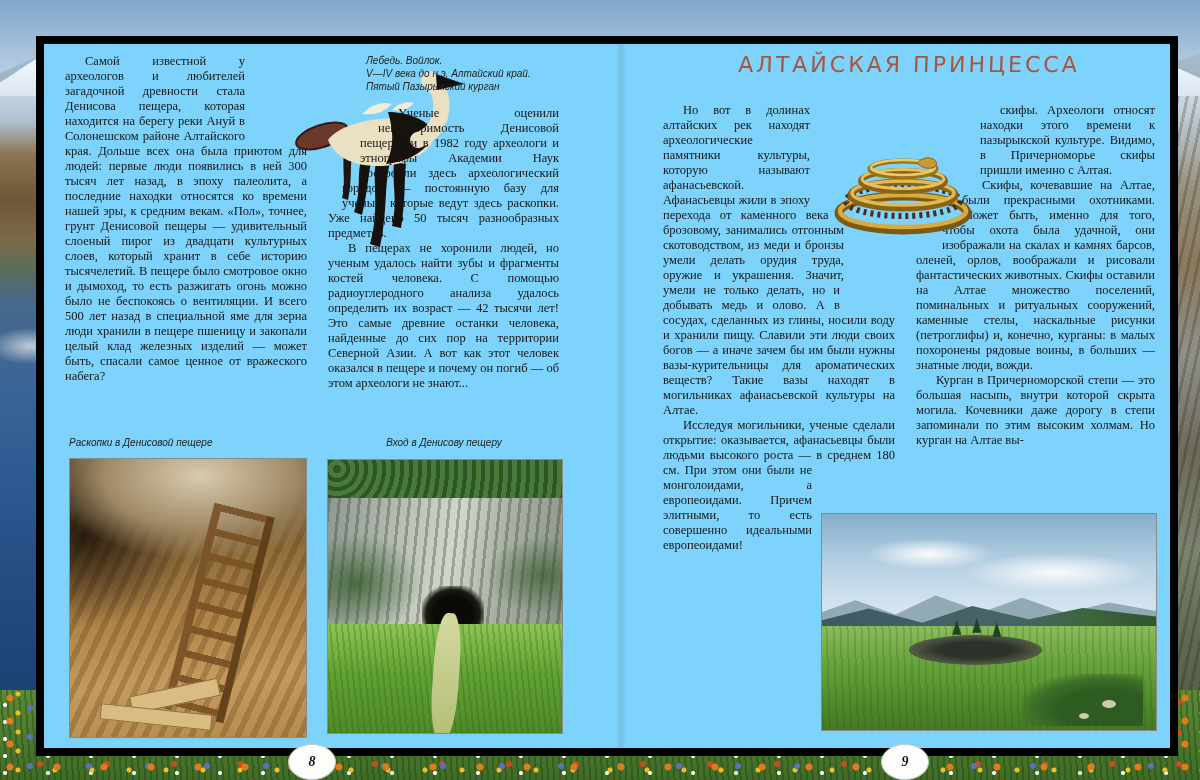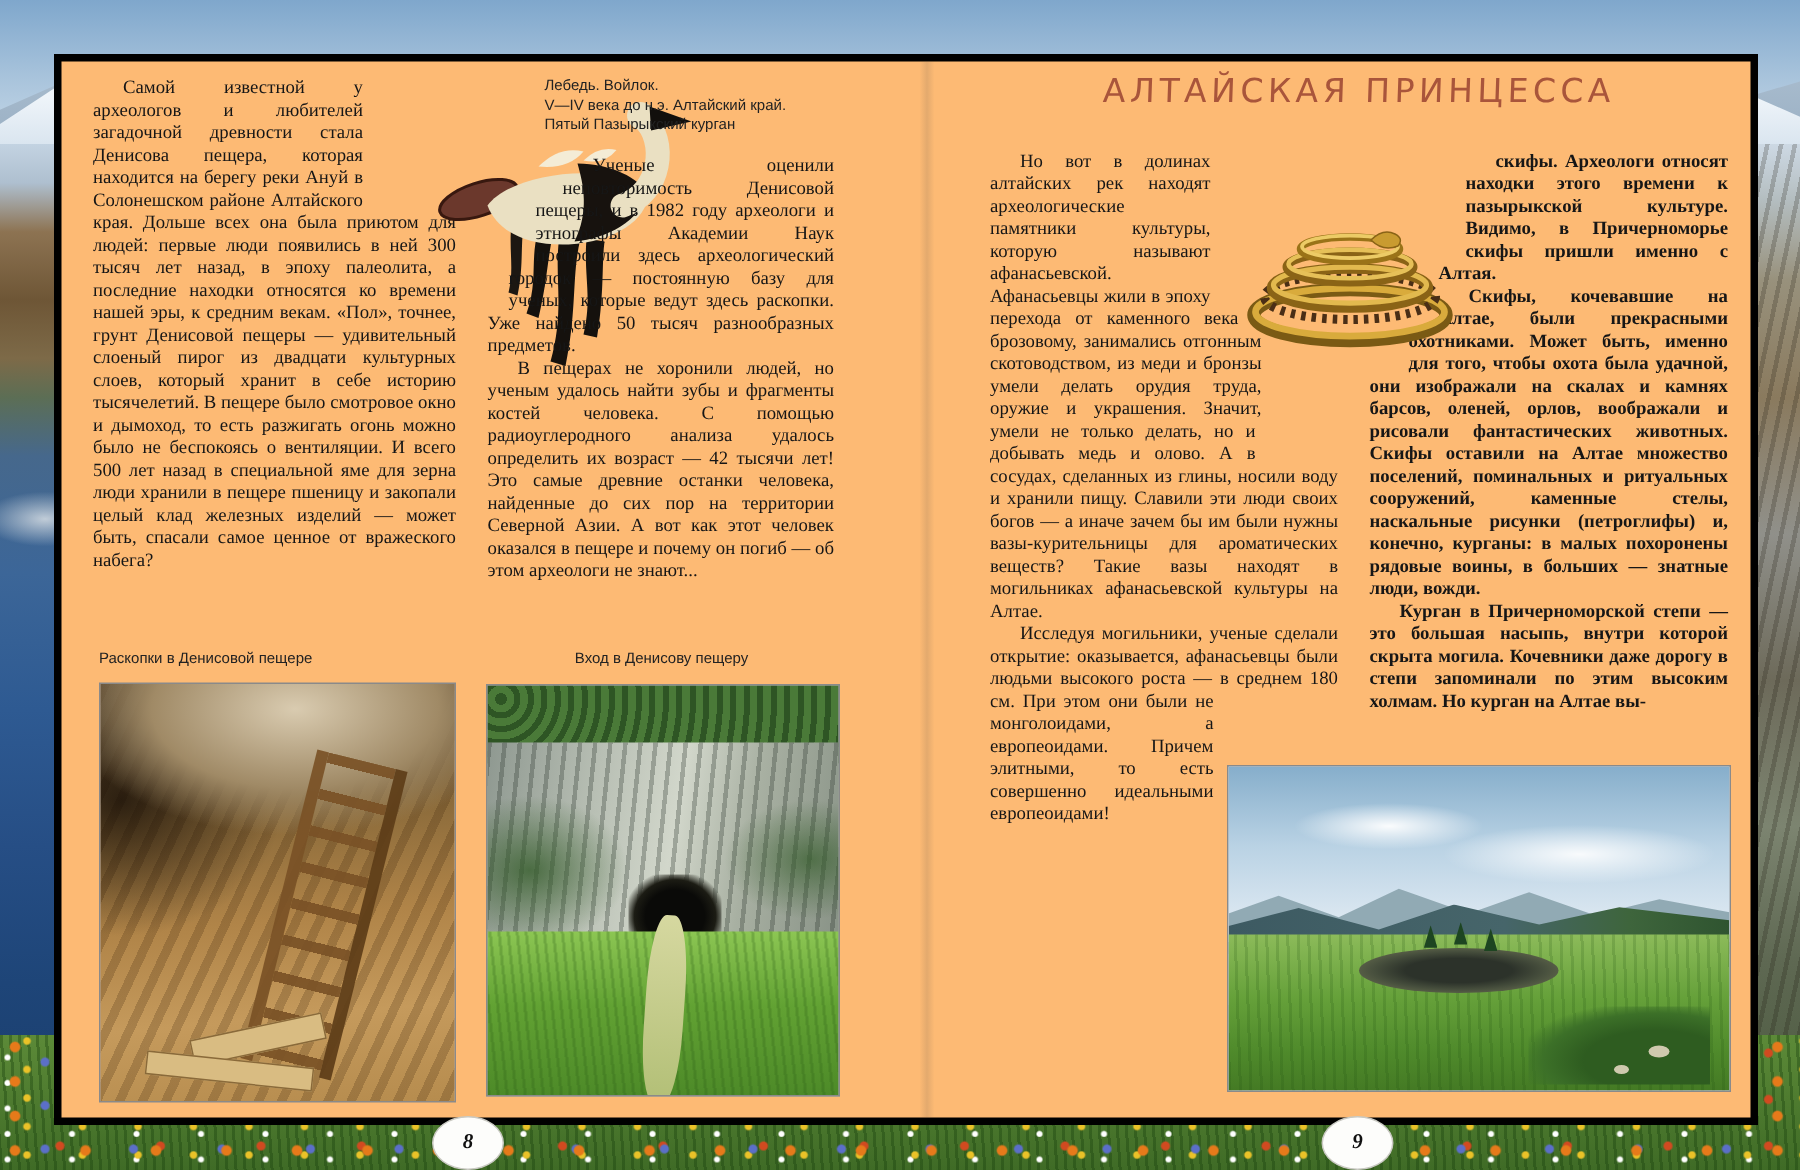--- a/index.html
+++ b/index.html
@@ -27,47 +27,47 @@
       radial-gradient(circle at 10px 8px,#e67a1a 3px,rgba(0,0,0,0) 4px),
       radial-gradient(circle at 30px 18px,#5b6fc8 2.5px,rgba(0,0,0,0) 3.5px),
       radial-gradient(circle at 18px 4px,#eac228 2px,rgba(0,0,0,0) 3px),
       radial-gradient(circle at 40px 12px,#d14a20 2.5px,rgba(0,0,0,0) 3.5px),
       radial-gradient(circle at 5px 15px,#ffffff 1.5px,rgba(0,0,0,0) 2.5px),
       repeating-linear-gradient(86deg,rgba(20,60,10,.35) 0 2px,rgba(0,0,0,0) 2px 6px),
       linear-gradient(#5c8a38,#3f6b26);
     background-size:47px 23px,59px 29px,37px 19px,67px 31px,43px 17px,auto,auto;}
 
   
-  .spread{position:absolute;left:36px;top:36px;width:1126px;height:704px;background:#fdba74;
-          border:5px solid #000000;z-index:2;}
+  .spread{position:absolute;left:36px;top:36px;width:1126px;height:704px;background:#7dd3fc;
+          border:8px solid #000000;z-index:2;}
   .spine{position:absolute;left:572px;top:0;width:10px;height:100%;
          background:linear-gradient(90deg,rgba(0,0,0,0) 0,rgba(70,70,70,.14) 50%,rgba(0,0,0,0) 100%);}
 
   
   .body-col p{margin:0;text-align:justify;text-indent:20px;font-size:12.5px;line-height:15px;
               color:#161616;}
   .lp-col1{position:absolute;left:21px;top:10px;width:242px;}
   .lp-col2{position:absolute;left:284px;top:62px;width:231px;}
   .rp-col1{position:absolute;left:619px;top:59px;width:233px;height:642px;overflow:hidden;}
-  .rp-col2{position:absolute;left:872px;top:59px;width:239px;font-weight:bold;}
+  .rp-col2{position:absolute;left:872px;top:59px;width:239px;}
   .cut{pointer-events:none;}
   .l1a{float:right;width:62px;height:58px;margin-top:30px;}
   .l2a{float:left;clear:left;width:50px;height:30px;}
   .l2b{float:left;clear:left;width:32px;height:45px;}
   .l2c{float:left;clear:left;width:14px;height:30px;}
   .r1a{float:right;clear:right;width:86px;height:60px;margin-top:45px;}
   .r1b{float:right;clear:right;width:52px;height:75px;}
   .r1c{float:right;clear:right;width:56px;height:30px;}
   .r1d{float:right;clear:right;width:1px;height:150px;}
   .r1e{float:right;clear:right;width:84px;height:400px;}
   .r2a{float:left;clear:left;width:64px;height:30px;margin-top:45px;}
   .r2b{float:left;clear:left;width:46px;height:45px;}
   .r2c{float:left;clear:left;width:26px;height:30px;}
 
-  .cap{font-family:"Liberation Sans",sans-serif;font-size:10px;
+  .cap{font-family:"Liberation Sans",sans-serif;font-style:italic;font-size:10px;
        line-height:13px;color:#222;}
   .cap span{display:block;}
   .swan-cap{position:absolute;left:322px;top:10px;width:185px;}
   .grivna-cap{position:absolute;left:766px;top:208px;width:190px;text-align:center;}
   .cap-p1{position:absolute;left:25px;top:392px;width:236px;}
   .cap-p2{position:absolute;left:283px;top:392px;width:234px;text-align:center;}
   .cap-kurgan{position:absolute;left:619px;top:450px;width:492px;text-align:right;}
 
   .page-title{position:absolute;left:619px;top:8px;width:492px;text-align:center;
        font-family:"DejaVu Sans",sans-serif;font-size:22px;letter-spacing:3px;

